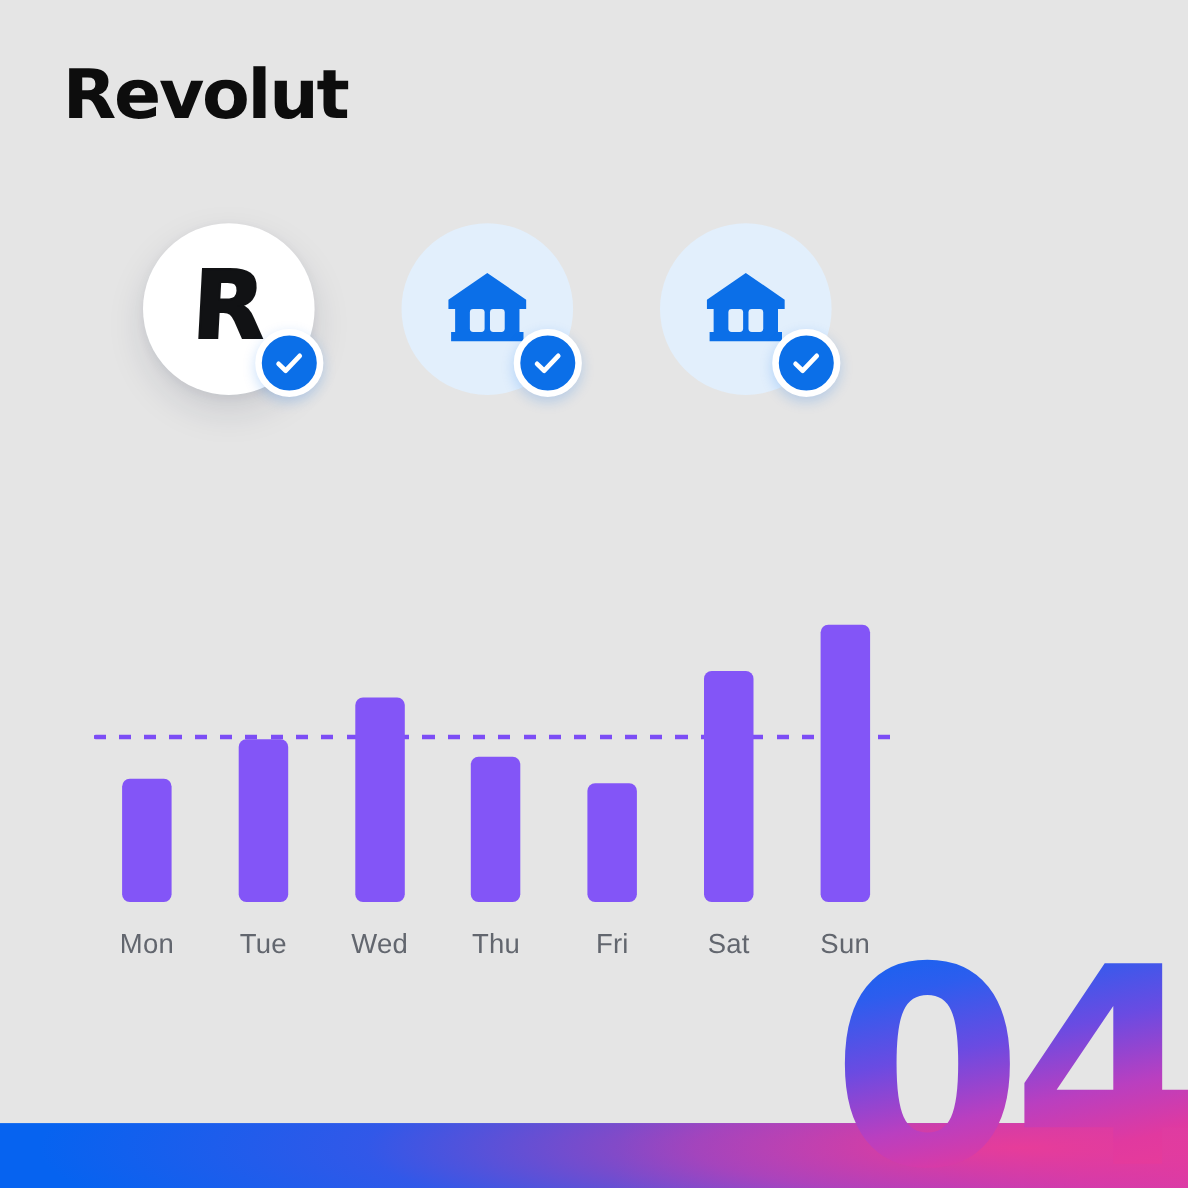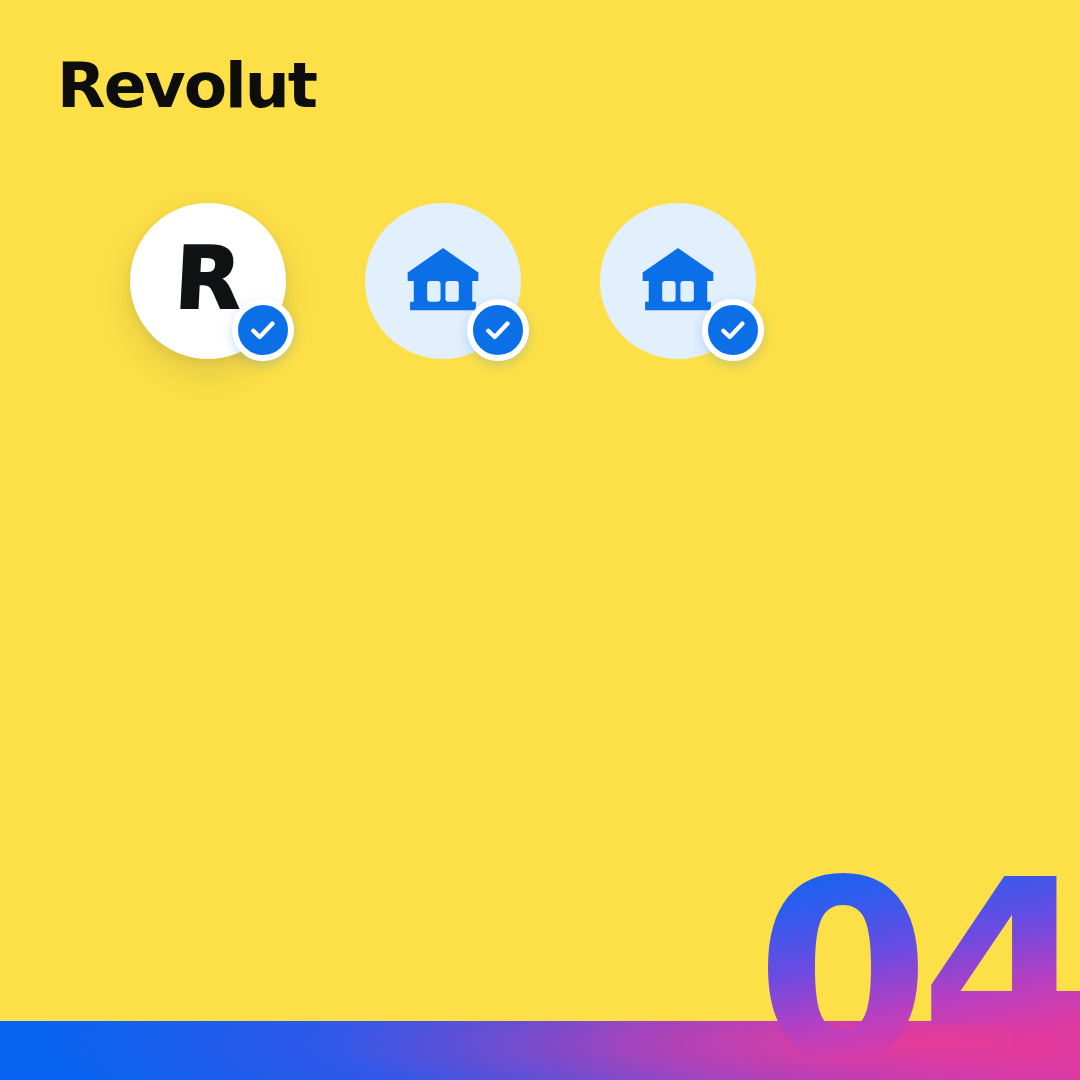--- a/index.html
+++ b/index.html
@@ -3,21 +3,21 @@
 <meta charset="utf-8">
 <style>
   * { margin:0; padding:0; box-sizing:border-box; }
   html,body{ width:1080px; height:1080px; }
   body{
     font-family:"Liberation Sans", sans-serif;
     background:#ffffff;
     overflow:hidden;
     position:relative;
   }
-  #stage{ position:relative; width:1080px; height:1080px; background:#fde047; overflow:hidden; }
+  #stage{ position:relative; width:1080px; height:1080px; background:#e5e5e5; overflow:hidden; }
 
   
   #brand{
     position:absolute; left:57px; top:55px;
     font-family:"DejaVu Sans", sans-serif;
     font-size:62px; font-weight:700; letter-spacing:-2.0px;
     color:#0D0D0D; line-height:1; white-space:nowrap;
     transform:scaleX(1.02); transform-origin:left top;
   }
 
@@ -127,17 +127,38 @@
       </div>
       <div class="check">
         <svg viewBox="0 0 24 24" aria-hidden="true">
             <path d="M4.2 12.6 L9.4 17.6 L19.6 6.8" fill="none" stroke="#ffffff" stroke-width="3.4" stroke-linecap="round" stroke-linejoin="round"></path>
           </svg>
       </div>
     </div>
 
   </div>
 
+  <div id="chart">
+    <div id="avgline" style="top: 128px; left: 85px; width: 733px;"></div>
+    <div id="bars">
+        <div class="bar" style="left: 111px; width: 45px; height: 112px; top: 168px; background: rgb(131, 85, 247);"></div>
+        <div class="bar" style="left: 216.8px; width: 45px; height: 148px; top: 132px; background: rgb(131, 85, 247);"></div>
+        <div class="bar" style="left: 322.6px; width: 45px; height: 186px; top: 94px; background: rgb(131, 85, 247);"></div>
+        <div class="bar" style="left: 428.4px; width: 45px; height: 132px; top: 148px; background: rgb(131, 85, 247);"></div>
+        <div class="bar" style="left: 534.2px; width: 45px; height: 108px; top: 172px; background: rgb(131, 85, 247);"></div>
+        <div class="bar" style="left: 640px; width: 45px; height: 210px; top: 70px; background: rgb(131, 85, 247);"></div>
+        <div class="bar" style="left: 745.8px; width: 45px; height: 252px; top: 28px; background: rgb(131, 85, 247);"></div>
+      </div>
+    <div id="labels">
+        <div class="daylabel" style="left: 85.5px; top: 304px; color: rgb(98, 102, 110);">Mon</div>
+        <div class="daylabel" style="left: 191.3px; top: 304px; color: rgb(98, 102, 110);">Tue</div>
+        <div class="daylabel" style="left: 297.1px; top: 304px; color: rgb(98, 102, 110);">Wed</div>
+        <div class="daylabel" style="left: 402.9px; top: 304px; color: rgb(98, 102, 110);">Thu</div>
+        <div class="daylabel" style="left: 508.7px; top: 304px; color: rgb(98, 102, 110);">Fri</div>
+        <div class="daylabel" style="left: 614.5px; top: 304px; color: rgb(98, 102, 110);">Sat</div>
+        <div class="daylabel" style="left: 720.3px; top: 304px; color: rgb(98, 102, 110);">Sun</div>
+      </div>
+  </div>
 
   <div id="band" style="--c0: #0663F0; --c1: #E93C98;"></div>
   <div id="num04">04</div>
 
 </div>
 
 </body></html>

